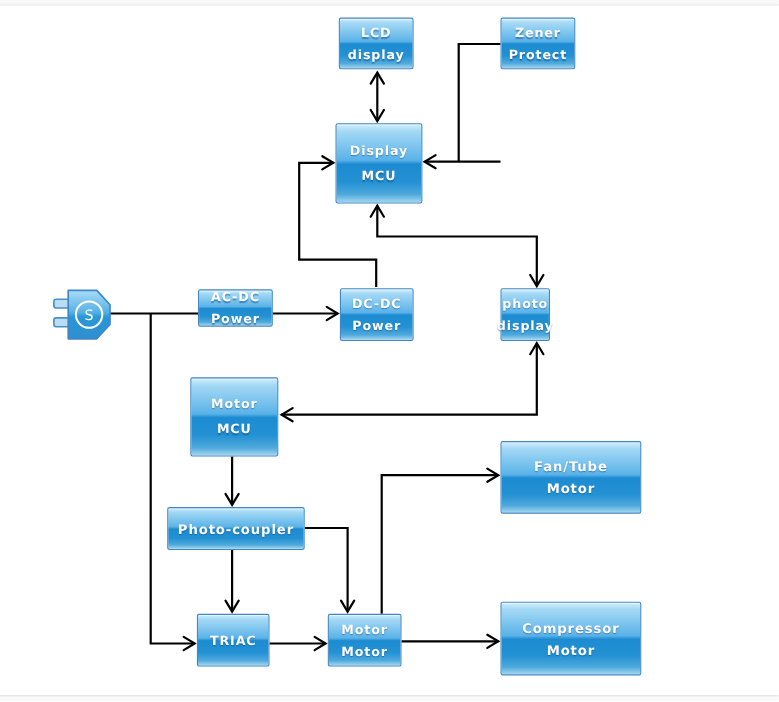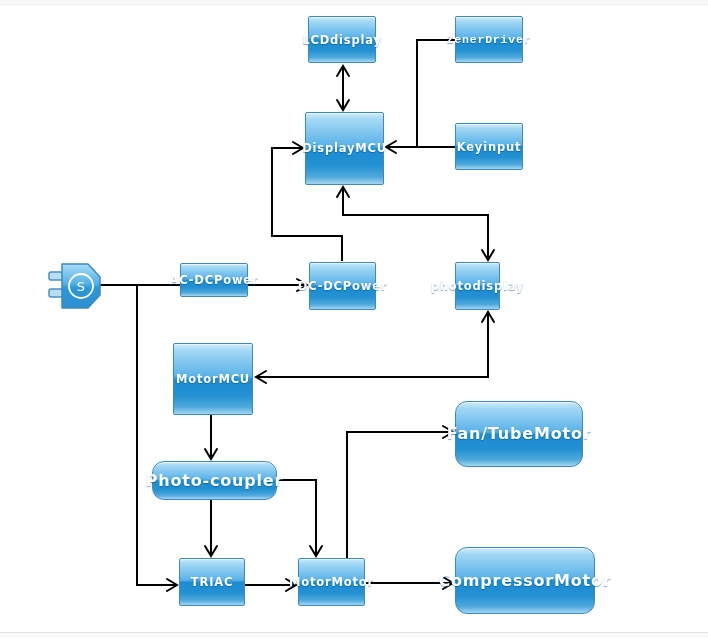--- a/index.html
+++ b/index.html
@@ -22,38 +22,39 @@
     position: absolute; left: 0; top: 632px; width: 708px; height: 6px;
     background: #fafafa; border-top: 1px solid #e2e2e2;
   }
   #wires {
     position: absolute; left: 0; top: 0; width: 708px; height: 638px;
   }
   .node {
     position: absolute;
     box-sizing: border-box;
     display: flex;
+    flex-direction: column;
     align-items: center;
     justify-content: center;
     color: #ffffff;
     font-weight: bold;
     font-size: 11.5px;
     letter-spacing: 0.8px;
     text-align: left;
     text-shadow: 0 1px 1px rgba(10,70,130,0.5);
     background: linear-gradient(180deg,
       #d2ecfb 0%, #a4d9f5 9%, #5ab2e8 46%,
       #1c8bd1 51%, #2391d3 74%, #4fa9dc 90%, #a4d7f0 100%);
     border: 1px solid #3f88c5;
     border-radius: 2px;
     box-shadow: inset 0 1px 0 rgba(255,255,255,0.5);
   }
   .node span { line-height: 20px; white-space: nowrap; }
   .node.tall span { line-height: 23px; }
-  .node.wide { font-size: 16px; border-radius: 12px; }
+  .node.wide { font-size: 12px; }
 </style>
 </head>
 <body>
 
 <div id="stage">
 
   <div class="frame-top"></div>
 
   <svg id="wires" width="708" height="638" viewBox="0 0 708 638">
     <defs>
@@ -93,33 +94,30 @@
       <circle cx="81" cy="286" r="12" fill="none" stroke="#ffffff" stroke-width="1.8"></circle>
       <text x="81" y="291" text-anchor="middle" font-size="13" fill="#ffffff" font-family="DejaVu Sans, Liberation Sans, sans-serif">S</text>
     </g>
   </svg>
 
   <div class="node" style="left:308px;top:16px;width:68px;height:47px;">
     <span>LCD</span>
     <span>display</span>
   </div>
 
-  <div class="node" style="left:455px;top:16px;width:68px;height:47px;font-family:Liberation Mono, monospace;">
+  <div class="node" style="left:455px;top:16px;width:68px;height:47px;">
     <span>Zener</span>
-    <span>Driver</span>
+    <span>Protect</span>
   </div>
 
   <div class="node tall" style="left:305px;top:112px;width:79px;height:73px;">
     <span>Display</span>
     <span>MCU</span>
   </div>
 
-  <div class="node" style="left:455px;top:123px;width:68px;height:47px;">
-    <span>Keyinput</span>
-  </div>
 
   <div class="node" style="left:180px;top:263px;width:68px;height:34px;">
     <span>AC-DC</span>
     <span>Power</span>
   </div>
 
   <div class="node" style="left:309px;top:262px;width:67px;height:48px;">
     <span>DC-DC</span>
     <span>Power</span>
   </div>
@@ -145,19 +143,19 @@
   <div class="node" style="left:298px;top:558px;width:67px;height:48px;">
     <span>Motor</span>
     <span>Motor</span>
   </div>
 
   <div class="node wide" style="left:455px;top:401px;width:128px;height:66px;">
     <span>Fan/Tube</span>
     <span>Motor</span>
   </div>
 
-  <div class="node wide" style="left:455px;top:547px;width:140px;height:67px;">
+  <div class="node wide" style="left:455px;top:547px;width:128px;height:67px;">
     <span>Compressor</span>
     <span>Motor</span>
   </div>
 
   <div class="frame-bottom"></div>
 </div>
 
 </body></html>

